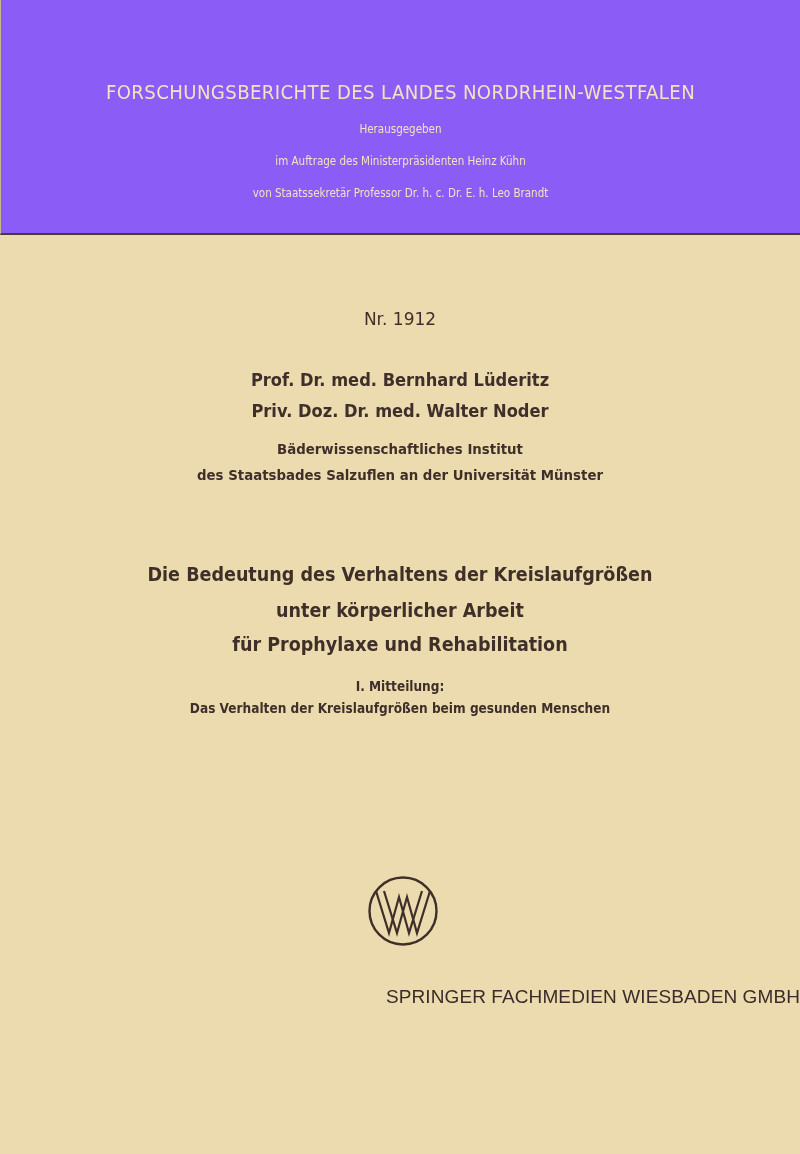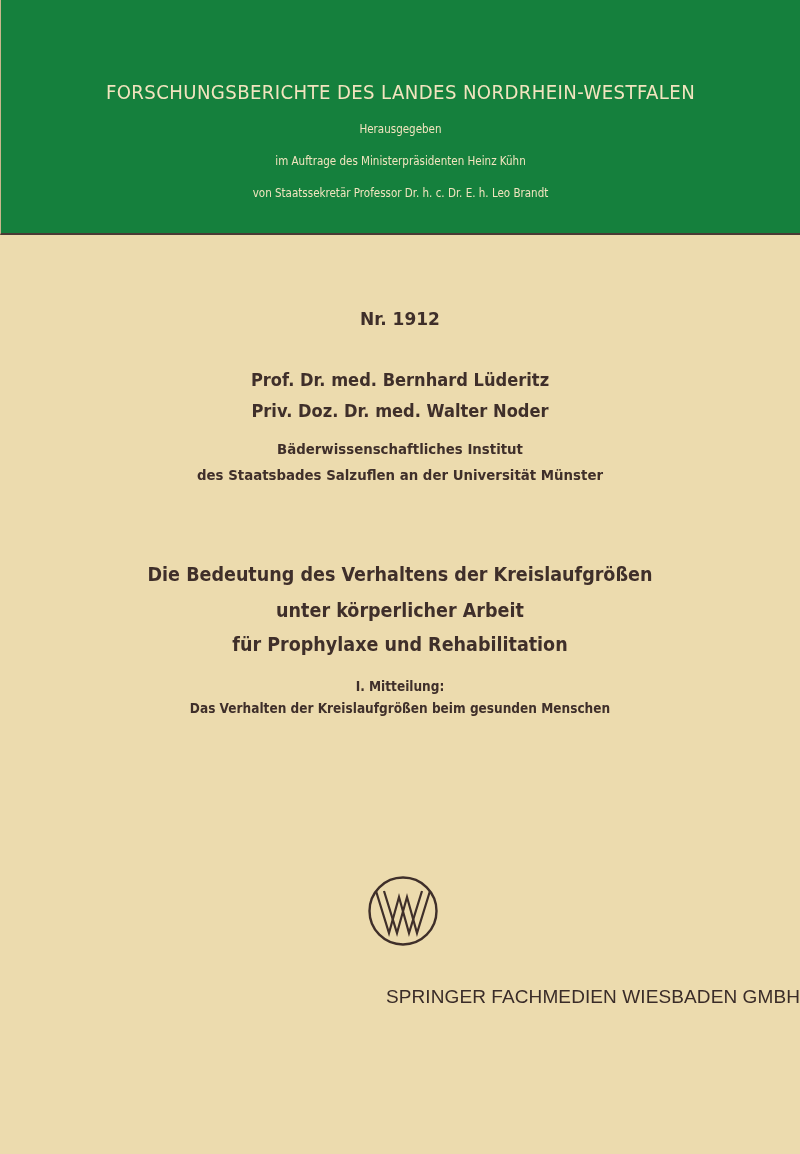--- a/index.html
+++ b/index.html
@@ -14,21 +14,21 @@
       overflow: hidden;
       font-family: "DejaVu Sans", sans-serif;
       color: #3f2f2a;
     }
     .band {
       position: absolute;
       left: 0;
       top: 0;
       width: 800px;
       height: 235px;
-      background: #15803d;
+      background: #8b5cf6;
       border-left: 1px solid #c9b68c;
       box-sizing: border-box;
       border-bottom: 2px solid #4a3a35;
     }
     .band .series {
       position: absolute;
       left: 0; right: 0;
       top: 81px;
       text-align: center;
       color: #f2e4bf;
@@ -53,21 +53,21 @@
 
     .center {
       position: absolute;
       left: 0; right: 0;
       text-align: center;
       white-space: nowrap;
     }
     .nr {
       top: 309px;
       font-size: 17px;
-      font-weight: bold;
+      font-weight: normal;
       color: #3f2f2a;
     }
     .author {
       font-size: 17.5px;
       font-weight: bold;
       color: #3f2f2a;
       transform: scaleX(0.93);
     }
     .author.a1 { top: 370px; }
     .author.a2 { top: 401px; }

